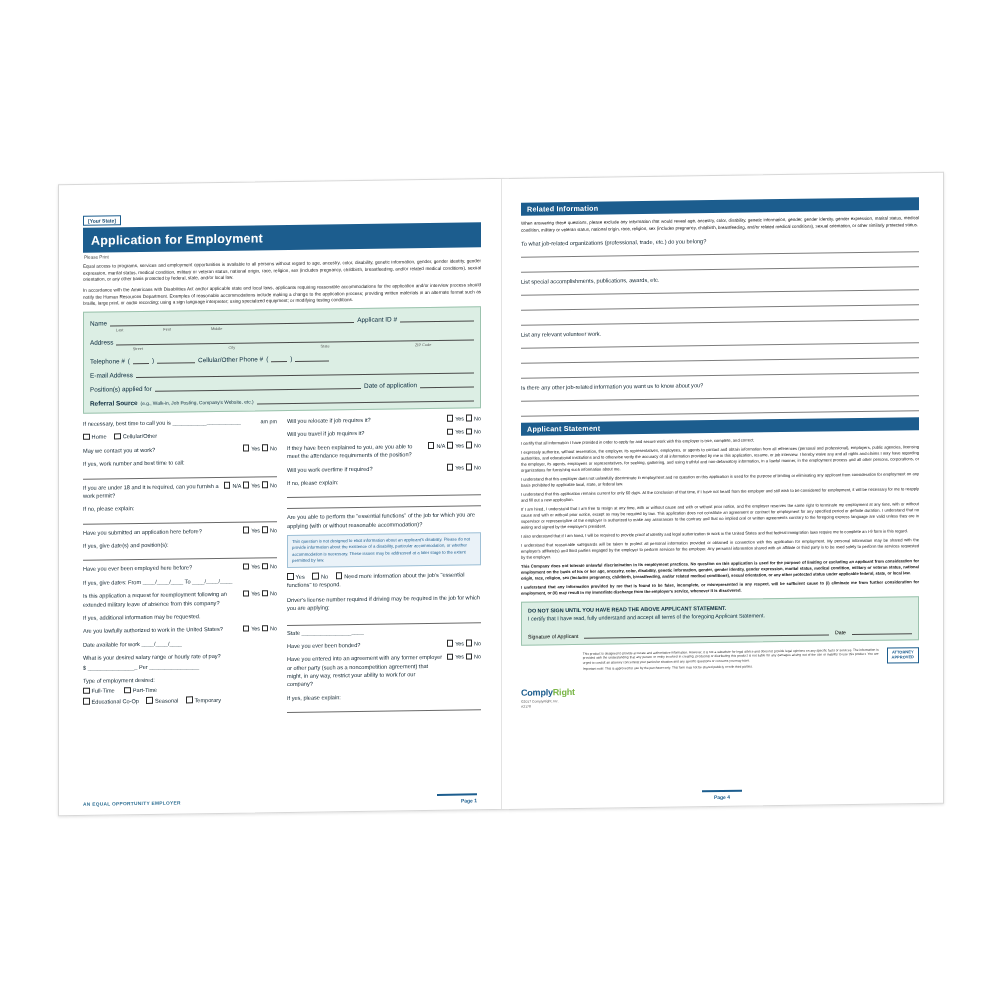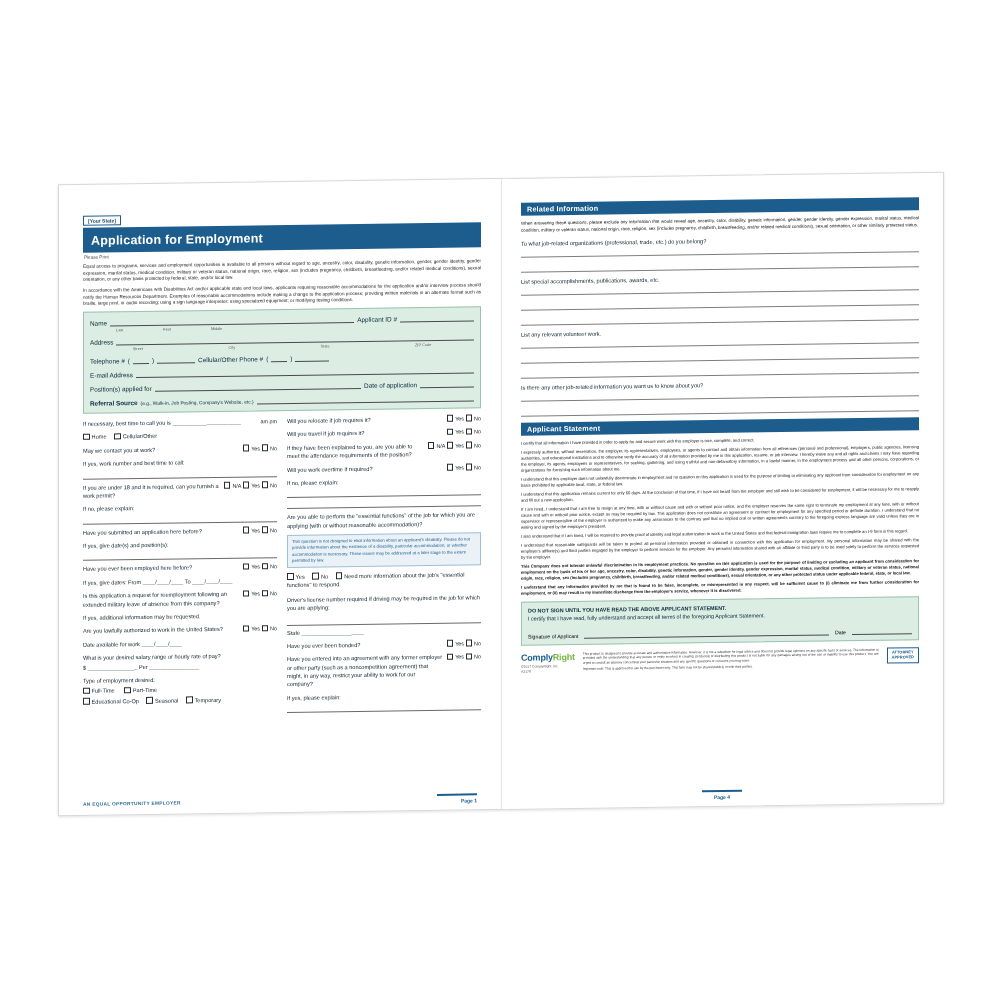--- a/index.html
+++ b/index.html
@@ -104,21 +104,21 @@
   .stmt p { font-size:4.1px; line-height:1.45; text-align:justify; margin:0 0 3.2px 0; color:#111;}
   .stmt p.b { font-weight:bold; }
   .signbox {
     background:#dceee4; border:1px solid #9cc3ae;
     padding:5px 6px; margin-top:5px;
   }
   .signbox .h { font-size:5.4px; font-weight:bold; color:#0d2b3e; }
   .signbox .s { font-size:5.4px; color:#0d2b3e; margin-top:2px;}
   .signrow { display:flex; align-items:flex-end; gap:6px; margin-top:9px; font-size:5.2px;}
   .brandrow { display:flex; justify-content:space-between; align-items:flex-start; margin-top:7px; gap:8px;}
-  .logo .l1 { font-size:9px; font-weight:bold; color:#1c5d8e; letter-spacing:-.2px;}
+  .logo .l1 { font-size:9px; font-weight:bold; color:#1c5d8e; letter-spacing:-.2px;margin-top:35px;}
   .logo .l1 .r { color:#7ab648; }
   .logo .l2 { font-size:3.4px; color:#555; line-height:1.35; margin-top:2px;}
   .disclaimer { flex:1; font-size:3.2px; line-height:1.4; color:#333; text-align:justify;}
   .attorney {
     border:1px solid #1c5d8e; padding:2px 4px; text-align:center;
     font-size:4px; color:#1c5d8e; font-weight:bold; line-height:1.2;
     white-space:nowrap;
   }
 </style>
 </head>

